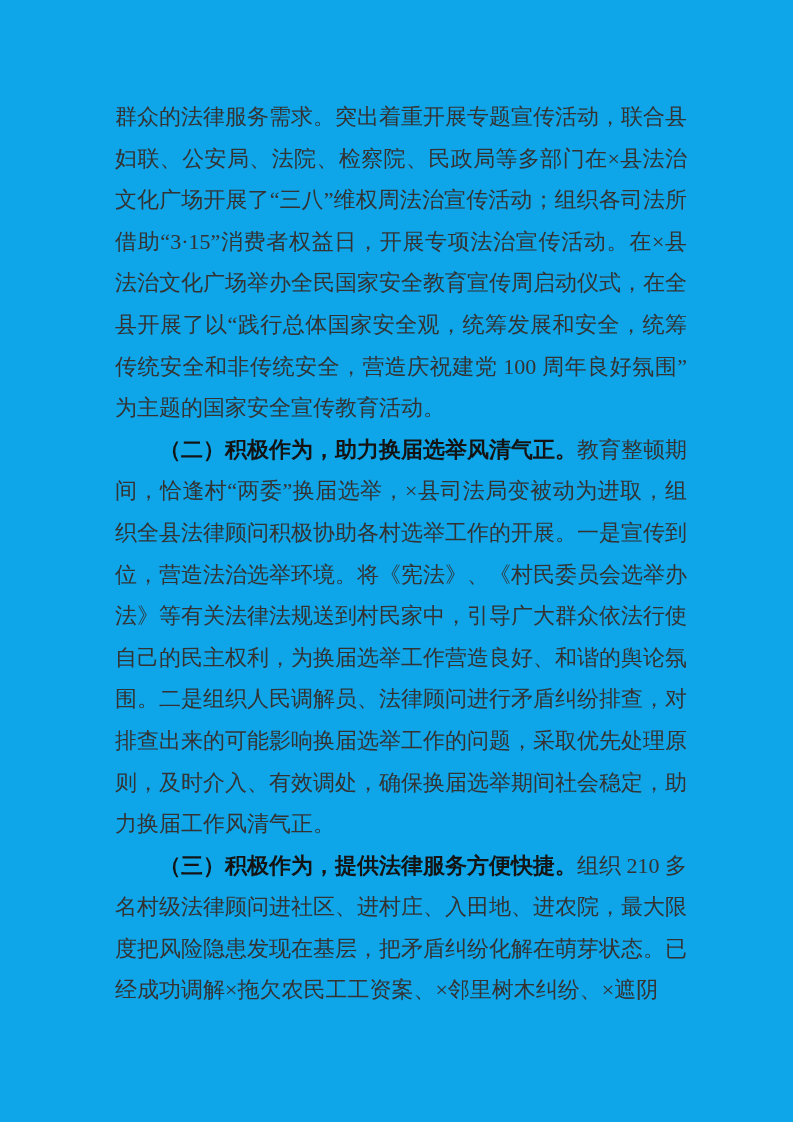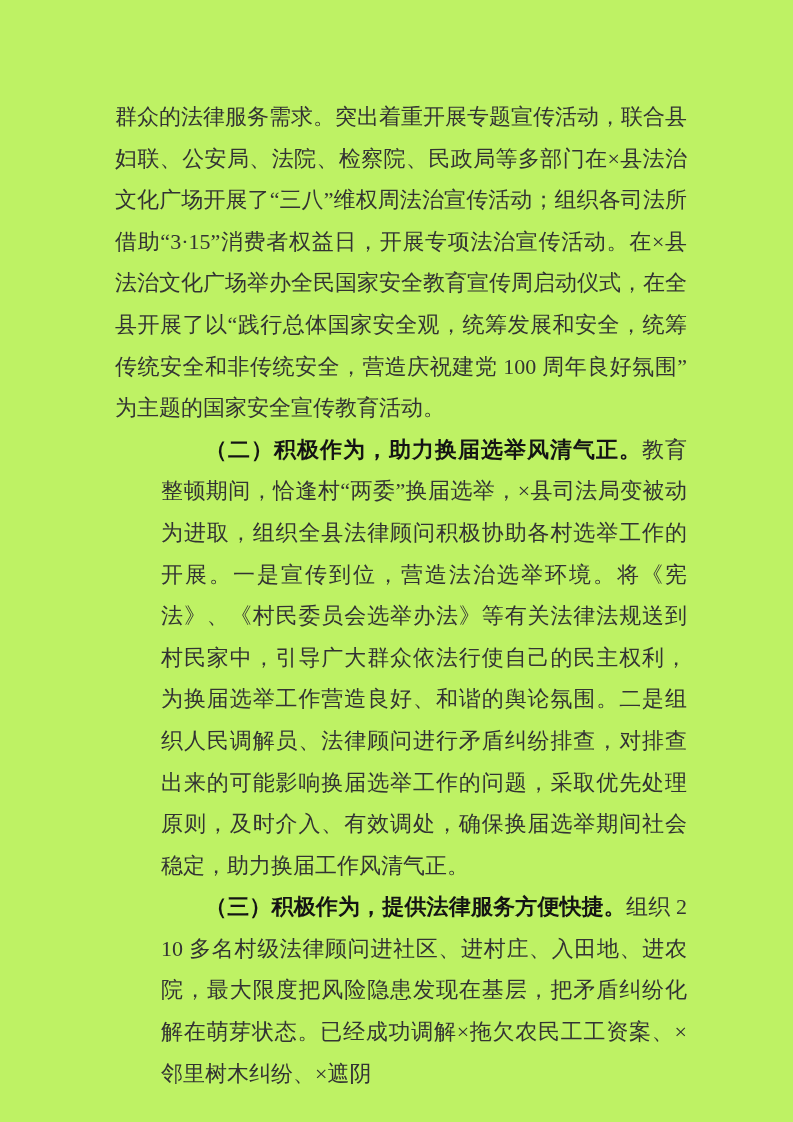--- a/index.html
+++ b/index.html
@@ -28,32 +28,31 @@
     letter-spacing: 0;
     word-break: break-all;
   }
   .para {
     margin: 0;
     padding: 0;
     text-indent: 0;
   }
   .para.indent {
     text-indent: 2em;
-    margin-left: 46px;
   }
   .seg {
     font-weight: normal;
   }
   .seg.bold {
     font-weight: 700;
     font-family: "Liberation Sans", "DejaVu Sans", sans-serif;
   }
 </style>
 </head>
 <body>
 
-<div class="page" style="background: #bef264;">
+<div class="page" style="background: #0ea5e9;">
   <div class="doc-body" id="doc-body" style="color: rgb(51, 51, 51);">
       <div class="para"><span class="seg">群众的法律服务需求。突出着重开展专题宣传活动，联合县妇联、公安局、法院、检察院、民政局等多部门在×县法治文化广场开展了“三八”维权周法治宣传活动；组织各司法所借助“3·15”消费者权益日，开展专项法治宣传活动。在×县法治文化广场举办全民国家安全教育宣传周启动仪式，在全县开展了以“践行总体国家安全观，统筹发展和安全，统筹传统安全和非传统安全，营造庆祝建党 100 周年良好氛围”为主题的国家安全宣传教育活动。</span></div>
       <div class="para indent"><span class="seg bold" style="color: rgb(20, 20, 20);">（二）积极作为，助力换届选举风清气正。</span><span class="seg">教育整顿期间，恰逢村“两委”换届选举，×县司法局变被动为进取，组织全县法律顾问积极协助各村选举工作的开展。一是宣传到位，营造法治选举环境。将《宪法》、《村民委员会选举办法》等有关法律法规送到村民家中，引导广大群众依法行使自己的民主权利，为换届选举工作营造良好、和谐的舆论氛围。二是组织人民调解员、法律顾问进行矛盾纠纷排查，对排查出来的可能影响换届选举工作的问题，采取优先处理原则，及时介入、有效调处，确保换届选举期间社会稳定，助力换届工作风清气正。</span></div>
       <div class="para indent"><span class="seg bold" style="color: rgb(20, 20, 20);">（三）积极作为，提供法律服务方便快捷。</span><span class="seg">组织 210 多名村级法律顾问进社区、进村庄、入田地、进农院，最大限度把风险隐患发现在基层，把矛盾纠纷化解在萌芽状态。已经成功调解×拖欠农民工工资案、×邻里树木纠纷、×遮阴</span></div>
     </div>
 </div>
 
 </body></html>

